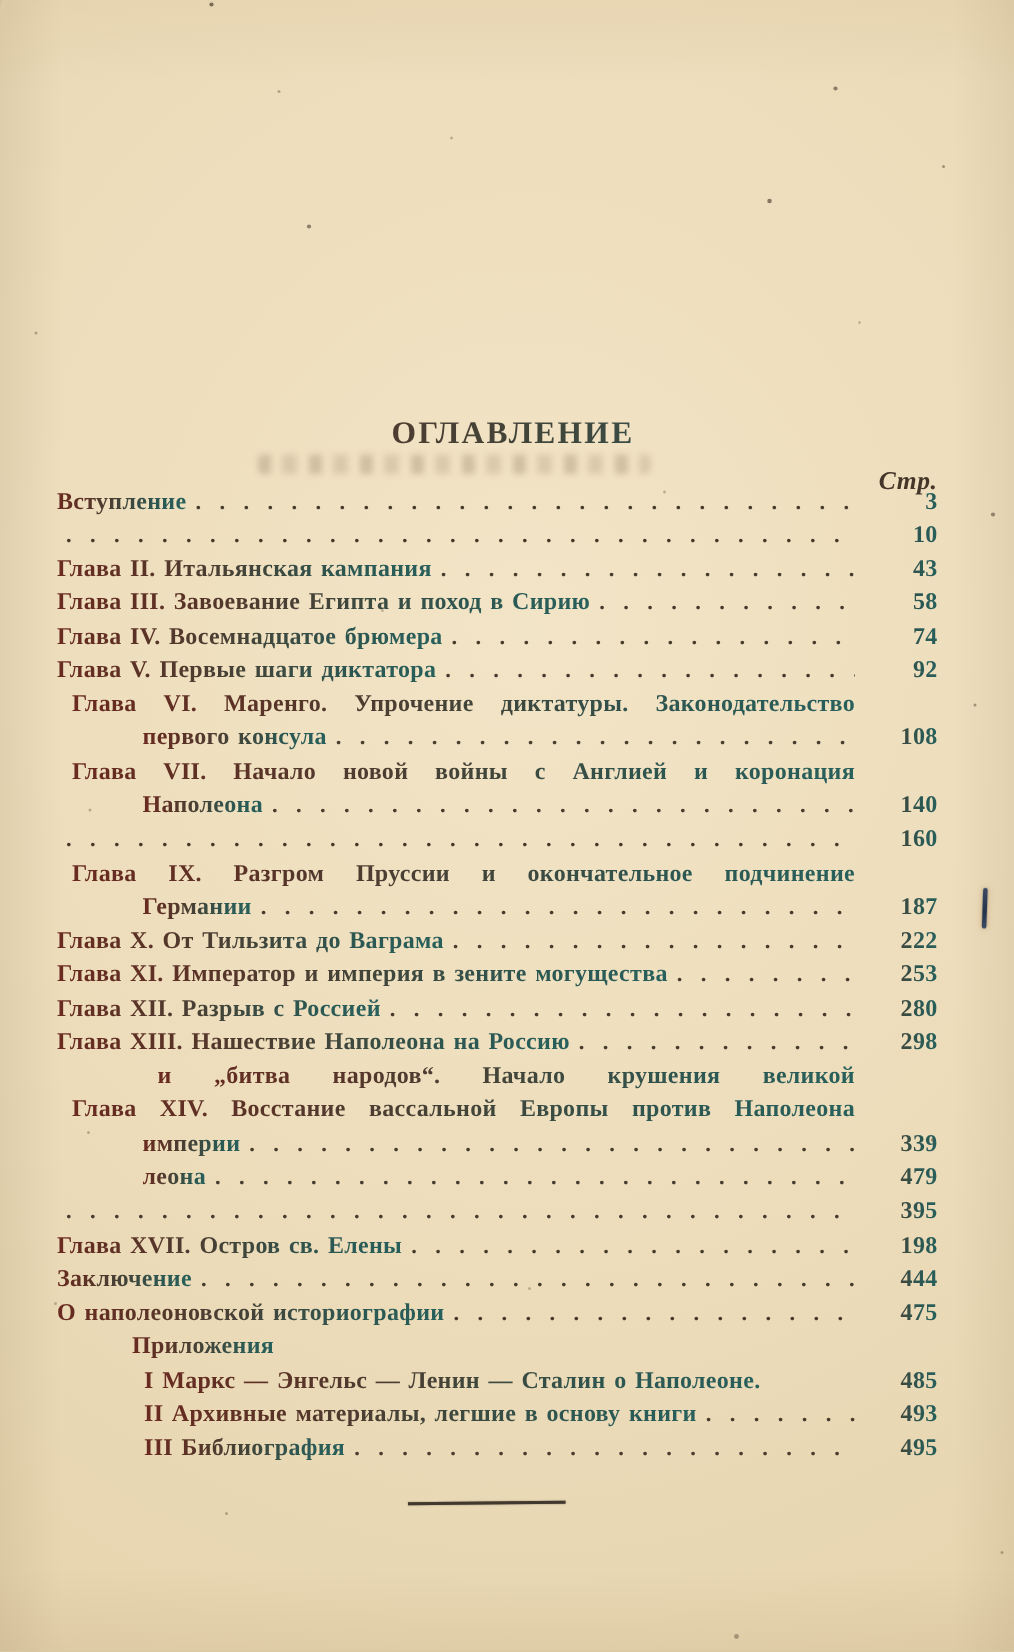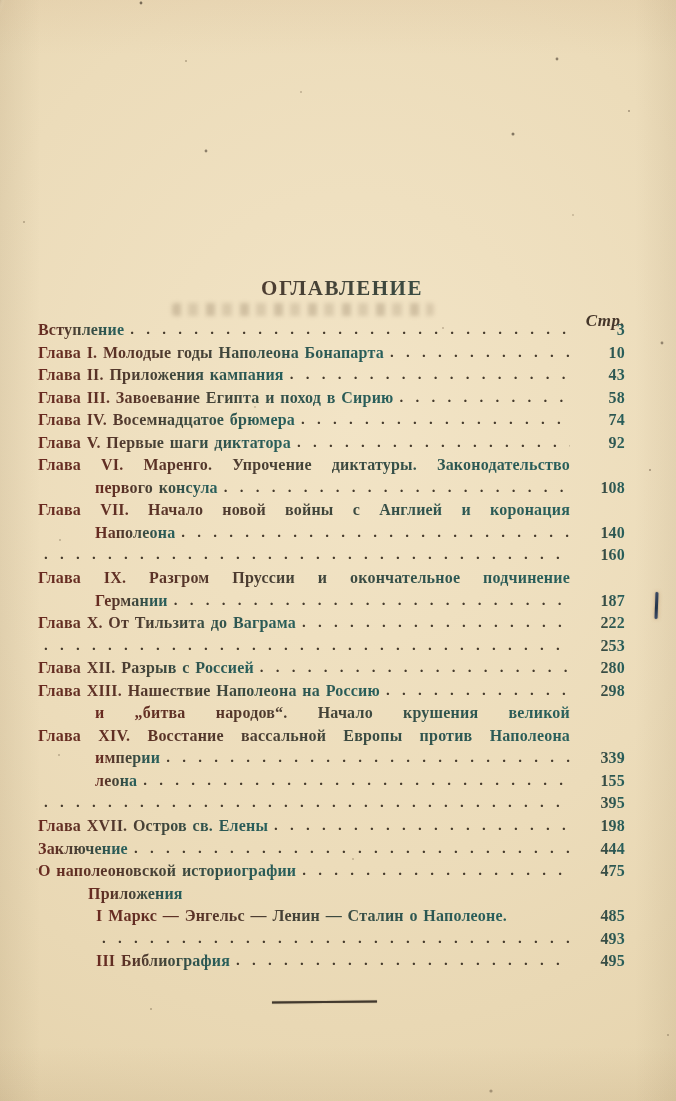--- a/index.html
+++ b/index.html
@@ -82,35 +82,35 @@
   }
   .strlabel{
     position:absolute;top:311px;right:51px;
     font-size:17px;font-weight:bold;font-style:italic;
     color:#45362a;letter-spacing:.4px;
   }
   .toc{
     position:absolute;top:321px;left:38px;right:51px;
   }
   .row{
-    display:flex;align-items:flex-start;height:22.55px;
+    display:flex;align-items:flex-end;height:22.55px;
     font-size:16px;font-weight:bold;letter-spacing:.2px;word-spacing:1.5px;
   }
   .row .t{ white-space:nowrap; }
   .row .leader{
     flex:1 1 20px;overflow:hidden;white-space:nowrap;
     font-size:15px;letter-spacing:3.5px;
     padding:0 8px 0 6px;color:#453a2c;
   }
   .row .pagenum{
     flex:0 0 55px;text-align:right;font-size:16px;
   }
   .row.justify .t{
     flex:1 1 auto;white-space:normal;
-    text-align:justify;text-align-last:justify;
+    text-align:justify;text-align-last:justify;margin-left:10px;
   }
   .ind1{ padding-left:57px; }
   .ind2{ padding-left:50px; }
   .ind3{ padding-left:58px; }
   .end-rule{
     position:absolute;left:272px;top:1001px;width:105px;height:2px;
     background:#42392e;transform:rotate(-0.5deg);
     box-shadow:0 0 1px rgba(66,57,46,.7);
   }
 </style>
@@ -128,27 +128,26 @@
   <div class="strlabel">Стр.</div>
 
   <div class="toc">
   <div class="row ind0">
     <span class="t inkgrad">Вступление</span>
     <span class="leader">. . . . . . . . . . . . . . . . . . . . . . . . . . . . . . . . . . . . . . . . . . . . . . . . . . . . . . . . . . . . </span>
     <span class="pagenum inkgrad">3</span>
   </div>
 
   <div class="row ind0">
-    <span class="t inkgrad">Глава I. Молодые годы Наполеона Бонапарта</span>
     <span class="leader">. . . . . . . . . . . . . . . . . . . . . . . . . . . . . . . . . . . . . . . . . . . . . . . . . . . . . . . . . . . . </span>
     <span class="pagenum inkgrad">10</span>
   </div>
 
   <div class="row ind0">
-    <span class="t inkgrad">Глава II. Приложения кампания</span>
+    <span class="t inkgrad">Глава II. Итальянская кампания</span>
     <span class="leader">. . . . . . . . . . . . . . . . . . . . . . . . . . . . . . . . . . . . . . . . . . . . . . . . . . . . . . . . . . . . </span>
     <span class="pagenum inkgrad">43</span>
   </div>
 
   <div class="row ind0">
     <span class="t inkgrad">Глава III. Завоевание Египта и поход в Сирию</span>
     <span class="leader">. . . . . . . . . . . . . . . . . . . . . . . . . . . . . . . . . . . . . . . . . . . . . . . . . . . . . . . . . . . . </span>
     <span class="pagenum inkgrad">58</span>
   </div>
 
@@ -205,20 +204,21 @@
     <span class="pagenum inkgrad">187</span>
   </div>
 
   <div class="row ind0">
     <span class="t inkgrad">Глава X. От Тильзита до Ваграма</span>
     <span class="leader">. . . . . . . . . . . . . . . . . . . . . . . . . . . . . . . . . . . . . . . . . . . . . . . . . . . . . . . . . . . . </span>
     <span class="pagenum inkgrad">222</span>
   </div>
 
   <div class="row ind0">
+    <span class="t inkgrad">Глава XI. Император и империя в зените могущества</span>
     <span class="leader">. . . . . . . . . . . . . . . . . . . . . . . . . . . . . . . . . . . . . . . . . . . . . . . . . . . . . . . . . . . . </span>
     <span class="pagenum inkgrad">253</span>
   </div>
 
   <div class="row ind0">
     <span class="t inkgrad">Глава XII. Разрыв с Россией</span>
     <span class="leader">. . . . . . . . . . . . . . . . . . . . . . . . . . . . . . . . . . . . . . . . . . . . . . . . . . . . . . . . . . . . </span>
     <span class="pagenum inkgrad">280</span>
   </div>
 
@@ -243,21 +243,21 @@
   <div class="row ind1">
     <span class="t inkgrad">империи</span>
     <span class="leader">. . . . . . . . . . . . . . . . . . . . . . . . . . . . . . . . . . . . . . . . . . . . . . . . . . . . . . . . . . . . </span>
     <span class="pagenum inkgrad">339</span>
   </div>
 
 
   <div class="row ind1">
     <span class="t inkgrad">леона</span>
     <span class="leader">. . . . . . . . . . . . . . . . . . . . . . . . . . . . . . . . . . . . . . . . . . . . . . . . . . . . . . . . . . . . </span>
-    <span class="pagenum inkgrad">155</span>
+    <span class="pagenum inkgrad">479</span>
   </div>
 
   <div class="row ind0">
     <span class="leader">. . . . . . . . . . . . . . . . . . . . . . . . . . . . . . . . . . . . . . . . . . . . . . . . . . . . . . . . . . . . </span>
     <span class="pagenum inkgrad">395</span>
   </div>
 
   <div class="row ind0">
     <span class="t inkgrad">Глава XVII. Остров св. Елены</span>
     <span class="leader">. . . . . . . . . . . . . . . . . . . . . . . . . . . . . . . . . . . . . . . . . . . . . . . . . . . . . . . . . . . . </span>
@@ -282,20 +282,21 @@
     <span class="pagenum inkgrad"></span>
   </div>
 
   <div class="row ind3">
     <span class="t inkgrad">I Маркс — Энгельс — Ленин — Сталин о Наполеоне.</span>
     <span class="leader"></span>
     <span class="pagenum inkgrad">485</span>
   </div>
 
   <div class="row ind3">
+    <span class="t inkgrad">II Архивные материалы, легшие в основу книги</span>
     <span class="leader">. . . . . . . . . . . . . . . . . . . . . . . . . . . . . . . . . . . . . . . . . . . . . . . . . . . . . . . . . . . . </span>
     <span class="pagenum inkgrad">493</span>
   </div>
 
   <div class="row ind3">
     <span class="t inkgrad">III Библиография</span>
     <span class="leader">. . . . . . . . . . . . . . . . . . . . . . . . . . . . . . . . . . . . . . . . . . . . . . . . . . . . . . . . . . . . </span>
     <span class="pagenum inkgrad">495</span>
   </div>
 </div>

